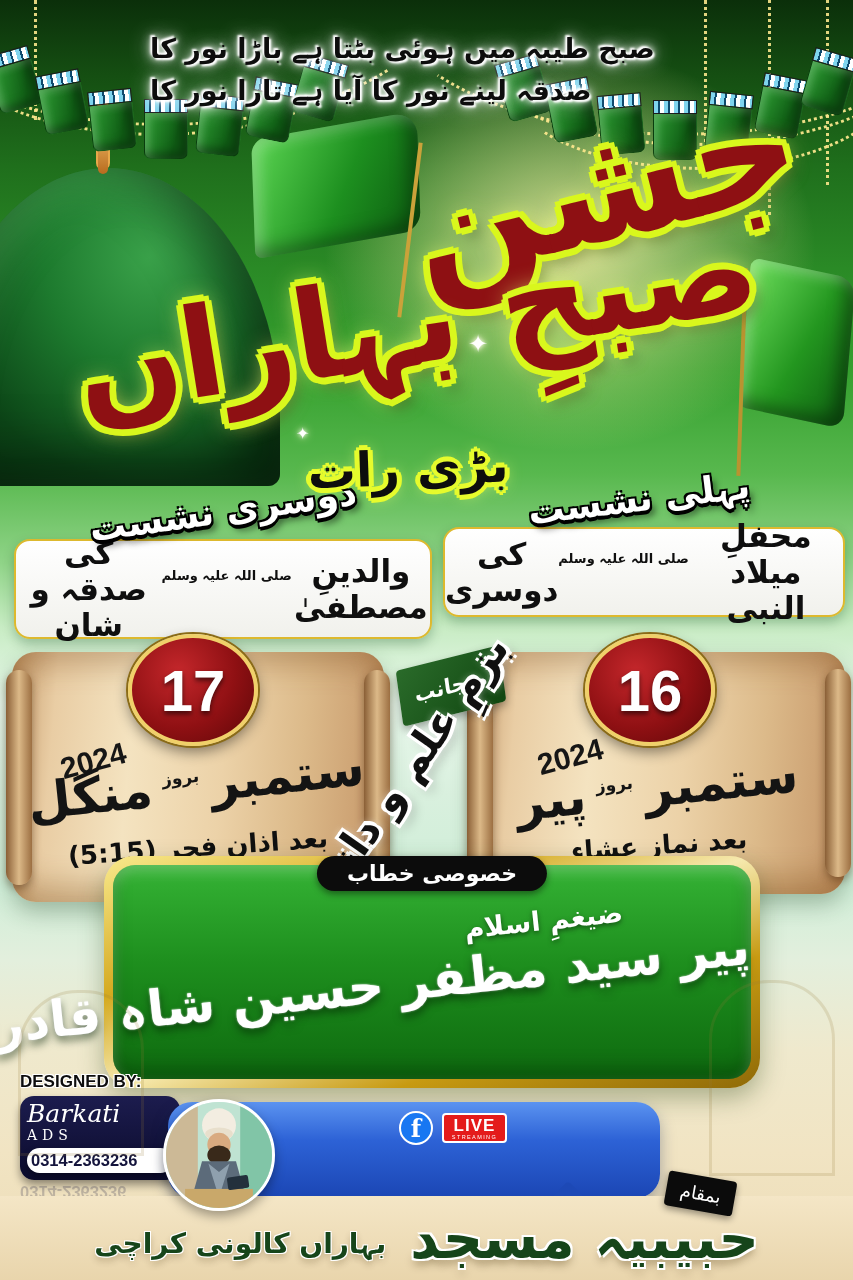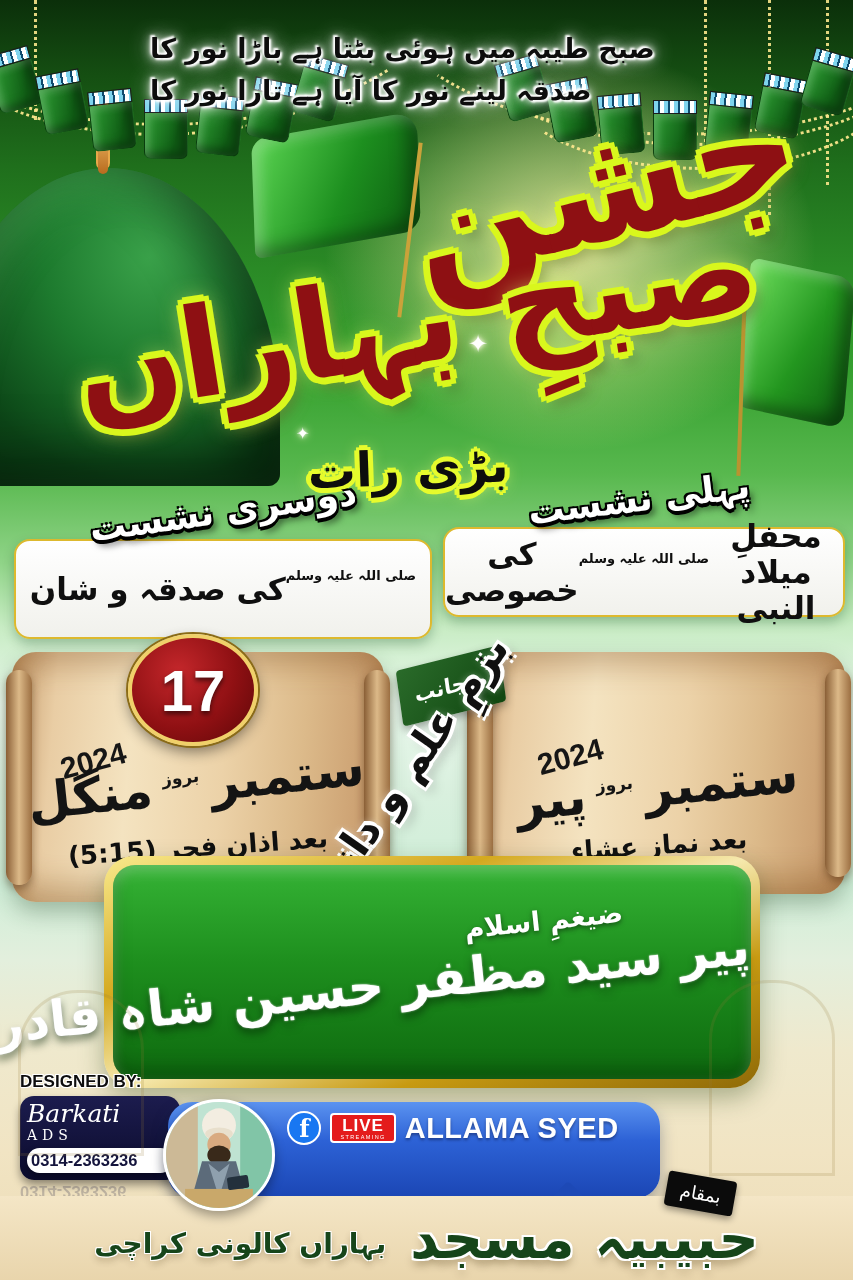--- a/index.html
+++ b/index.html
@@ -315,33 +315,35 @@
 
   <div class="t-jashn outline-yellow">جشن</div>
   <div class="t-subh outline-yellow">صبحِ بہاراں</div>
   <div class="bari-raat">بڑی رات</div>
 
   <div class="session-first">
     <div class="s-head">پہلی نشست</div>
     <div class="s-box">
       <span>محفلِ میلاد النبی</span>
       <span class="durood">صلی اللہ علیہ وسلم</span>
-      <span>کی خصوصی</span>
+      <span>کی دوسری</span>
     </div>
   </div>
 
   <div class="session-second">
     <div class="s-head">دوسری نشست</div>
     <div class="s-box">
+      <span>والدینِ مصطفیٰ</span>
       <span class="durood">صلی اللہ علیہ وسلم</span>
       <span>کی صدقہ و شان</span>
     </div>
   </div>
 
   <div class="scroll scroll-right">
+    <div class="day-badge">16</div>
     <div class="year">2024</div>
     <div class="scroll-main">
       <span class="m-big">ستمبر</span>
       <span class="m-prefix">بروز</span>
       <span class="m-big">پیر</span>
     </div>
     <div class="scroll-sub">بعد نماز عشاء</div>
   </div>
 
   <div class="scroll scroll-left">
@@ -353,20 +355,21 @@
       <span class="m-big">منگل</span>
     </div>
     <div class="scroll-sub">بعد اذانِ فجر (5:15)</div>
   </div>
 
   <div class="org-tag">منجانب</div>
   <div class="org-name">بزمِ علم و دانش</div>
 
   <div class="banner">
     <div class="banner-inner">
+      <div class="banner-badge">خصوصی خطاب</div>
       <div class="banner-small">ضیغمِ اسلام</div>
       <div class="banner-name">پیر سید مظفر حسین شاہ قادری</div>
     </div>
   </div>
 
   <div class="designer">
     <div class="d-label">DESIGNED BY:</div>
     <div class="d-box">
       <div class="d-name">Barkati</div>
       <div class="d-sub">ADS</div>
@@ -392,21 +395,20 @@
   </div>
 
   <div class="live-bar">
     <div class="bar-tail"></div>
     <div class="bar-row1">
       <div class="fb-icon">f</div>
       <div class="live-badge">
         <div class="live-word">LIVE</div>
         <div class="streaming-word">STREAMING</div>
       </div>
-      <div class="bar-name">ALLAMA SYED</div>
     </div>
   </div>
 
   <div class="arch arch-l"></div>
   <div class="arch arch-r"></div>
 
   <div class="venue">
     <div class="venue-tag">بمقام</div>
     <div class="venue-name">حبیبیہ مسجد</div>
     <div class="venue-address">بہاراں کالونی کراچی</div>

